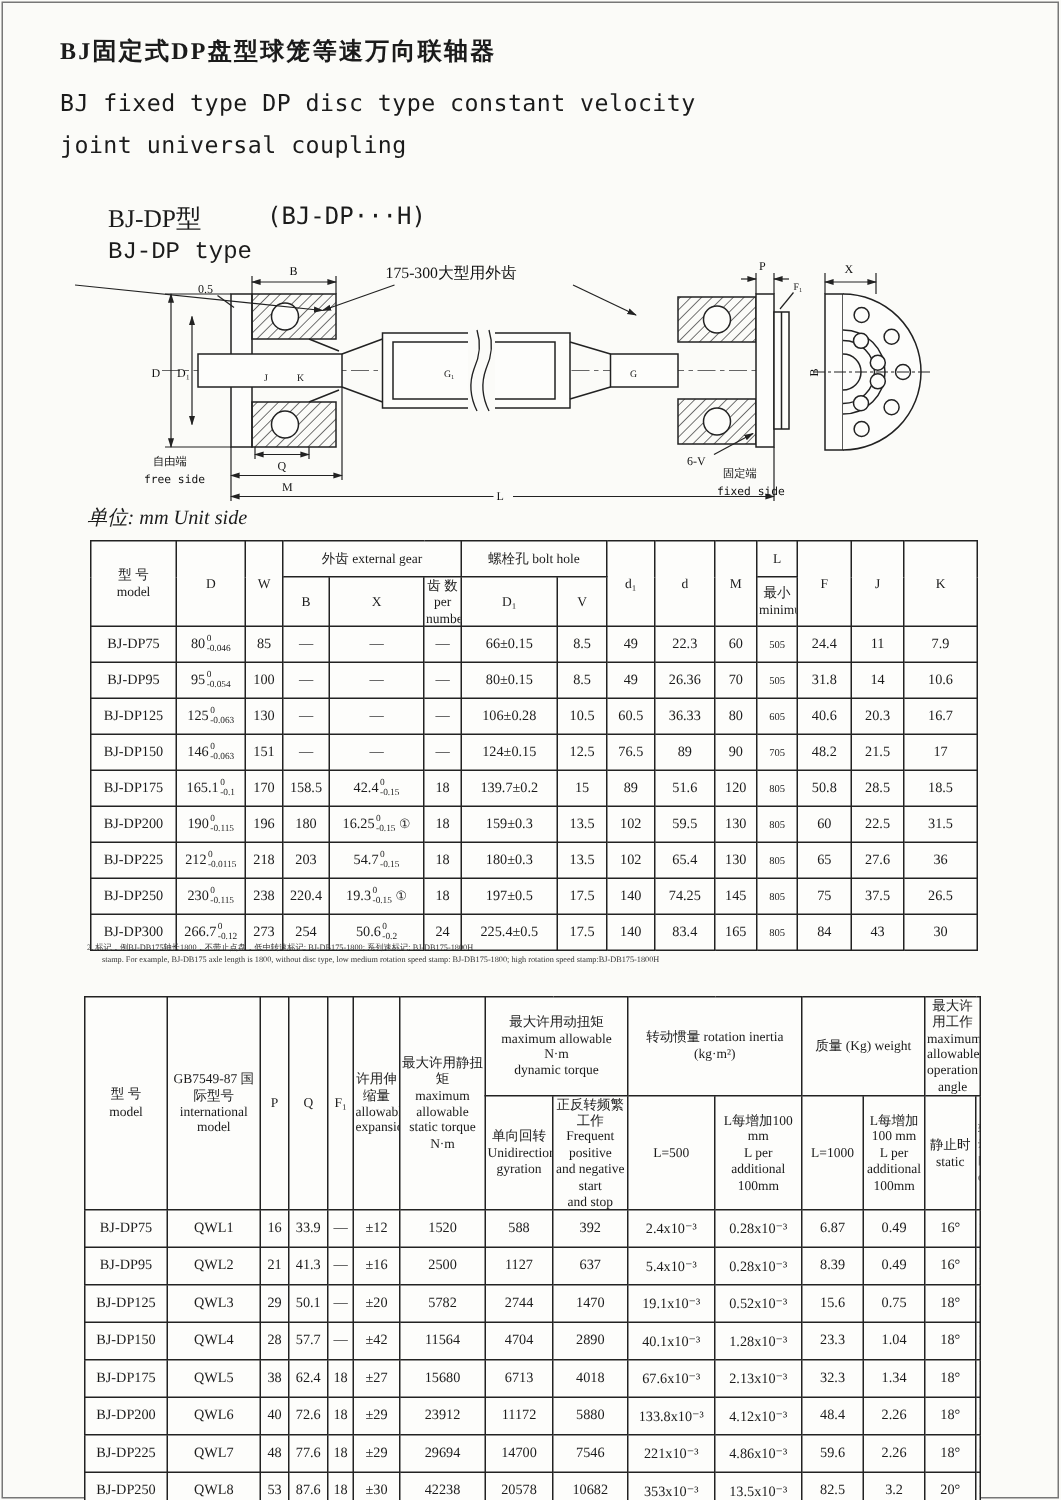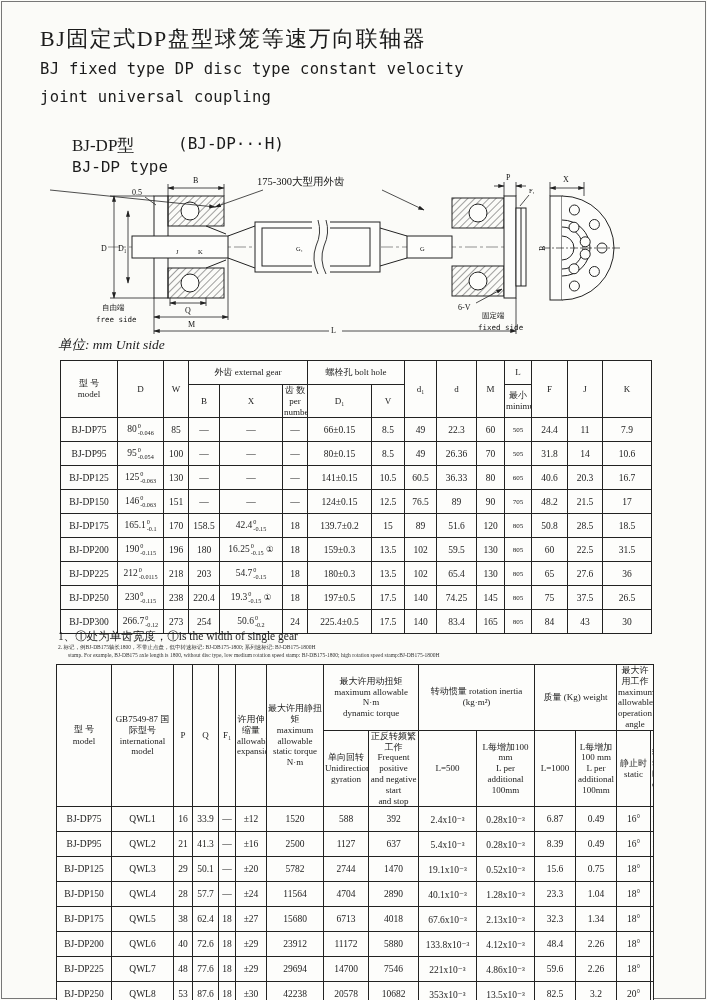--- a/index.html
+++ b/index.html
@@ -5,21 +5,21 @@
   html,body{margin:0;padding:0;}
   body{
     width:707px;height:1000px;position:relative;
     background:#fbfbf8;color:#1b1b1b;
     font-family:"Liberation Serif","DejaVu Serif",serif;
     overflow:hidden;
   }
   .frame{position:absolute;inset:1px;border:1px solid #777;pointer-events:none;}
   .abs{position:absolute;}
 
-  .title-zh{left:40px;top:24px;font-size:22px;letter-spacing:1.5px;font-weight:400;margin:0;}
+  .title-zh{left:40px;top:24px;font-size:16px;letter-spacing:1.5px;font-weight:700;margin:0;}
   .title-en{font-family:"DejaVu Sans Mono","Liberation Mono",monospace;font-size:15.5px;letter-spacing:.3px;}
   .te1{left:40px;top:60px;}
   .te2{left:40px;top:88px;}
   .model-zh{left:72px;top:134px;font-size:17px;text-align:center;}
   .model-code{left:178px;top:134px;font-family:"DejaVu Sans Mono","Liberation Mono",monospace;font-size:16px;}
   .model-en{left:72px;top:159px;font-family:Liberation Mono, monospace;font-size:16px;}
   .unit-note{left:58px;top:336px;font-size:13.5px;font-style:italic;}
 
   .drawing{left:50px;top:170px;width:640px;height:192px;}
   svg text{font-family:"Liberation Serif","DejaVu Serif",serif;fill:#111;}
@@ -266,21 +266,21 @@
           <td>14</td>
           <td>10.6</td>
         </tr>
         <tr>
           <td>BJ-DP125</td>
           <td>125<span class="tolwrap"><span>0</span><span>-0.063</span></span></td>
           <td>130</td>
           <td>—</td>
           <td>—</td>
           <td>—</td>
-          <td>141±0.15</td>
+          <td>106±0.28</td>
           <td>10.5</td>
           <td>60.5</td>
           <td>36.33</td>
           <td>80</td>
           <td class="sm">605</td>
           <td>40.6</td>
           <td>20.3</td>
           <td>16.7</td>
         </tr>
         <tr>
@@ -382,21 +382,20 @@
           <td>165</td>
           <td class="sm">805</td>
           <td>84</td>
           <td>43</td>
           <td>30</td>
         </tr>
       </tbody>
   </table>
 
   <div class="abs notes">
-    <div class="note1">1、①处为单齿宽度，①is the width of single gear</div>
     <div class="note2">2. 标记，例BJ-DB175轴长1800，不带止点盘，低中转速标记: BJ-DB175-1800; 系列速标记: BJ-DB175-1800H</div>
     <div class="note3">stamp. For example, BJ-DB175 axle length is 1800, without disc type, low medium rotation speed stamp: BJ-DB175-1800; high rotation speed stamp:BJ-DB175-1800H</div>
   </div>
 
   <table id="t2" class="abs">
     <colgroup>
       <col style="width:55px">
         <col style="width:62px">
         <col style="width:19px">
         <col style="width:26px">
@@ -509,21 +508,21 @@
           <td>0.75</td>
           <td>18°</td>
           <td>16°</td>
         </tr>
         <tr>
           <td>BJ-DP150</td>
           <td>QWL4</td>
           <td>28</td>
           <td>57.7</td>
           <td>—</td>
-          <td>±24</td>
+          <td>±42</td>
           <td>11564</td>
           <td>4704</td>
           <td>2890</td>
           <td>40.1x10⁻³</td>
           <td>1.28x10⁻³</td>
           <td>23.3</td>
           <td>1.04</td>
           <td>18°</td>
           <td>16°</td>
         </tr>

